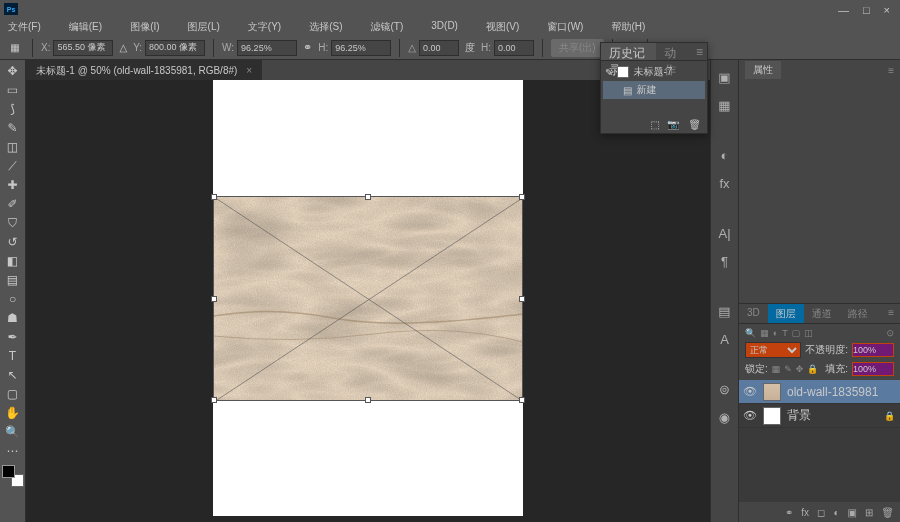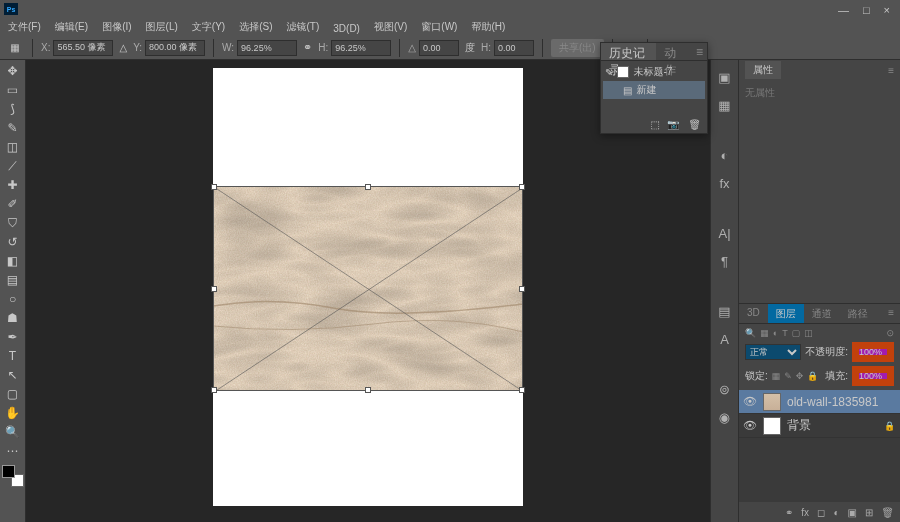--- a/index.html
+++ b/index.html
@@ -1,19 +1,19 @@
 <!DOCTYPE html>
 <html><head>
 <meta charset="utf-8">
 <style>
 *{margin:0;padding:0;box-sizing:border-box;font-family:"Microsoft YaHei",Arial,sans-serif;font-size:10px;color:#c8c8c8;user-select:none}
 body{background:#535353;width:900px;height:522px;overflow:hidden;position:relative}
 .titlebar{height:18px;background:#535353;display:flex;align-items:center;padding:0 4px}
 .titlebar .ps-icon{width:14px;height:12px;background:#001e36;color:#31a8ff;font-size:7px;font-weight:bold;display:flex;align-items:center;justify-content:center;margin-right:6px}
-.menubar{height:18px;display:flex;align-items:flex-end;padding-left:2px;gap:2px}
+.menubar{height:18px;display:flex;align-items:flex-start;padding-left:2px;gap:16px}
 .menubar span{padding:2px 6px;font-size:10px}
 .win-controls{position:absolute;top:0;right:0;display:flex;gap:14px;padding:4px 10px}
 .win-controls span{font-size:11px;cursor:pointer}
 .optbar{height:24px;background:#535353;border-bottom:1px solid #2e2e2e;display:flex;align-items:center;padding:0 6px;gap:6px}
 .optbar .field{display:flex;align-items:center;gap:3px}
 .optbar .field label{font-size:10px;color:#aaa}
 .optbar .field input{width:60px;height:16px;background:#454545;border:1px solid #2e2e2e;color:#c8c8c8;font-size:9px;padding:0 3px}
 .optbar .link{font-size:11px}
 .optbar .sep{width:1px;height:18px;background:#2e2e2e;margin:0 2px}
 .optbar .icon-btn{width:18px;height:18px;display:flex;align-items:center;justify-content:center;color:#c8c8c8}
@@ -43,22 +43,22 @@
 .panel-props{flex:0 0 auto;border-bottom:1px solid #2e2e2e}
 .panel-header{height:20px;display:flex;align-items:center;padding:2px 6px;background:#454545}
 .panel-header .tab-on{background:#535353;padding:2px 8px;font-size:10px}
 .panel-body{padding:6px;min-height:30px}
 .layers-panel{flex:1;display:flex;flex-direction:column}
 .layers-hdr{display:flex;height:20px;border-bottom:1px solid #2e2e2e}
 .layers-hdr span{padding:3px 8px;font-size:10px;color:#888}
 .layers-hdr .on{background:#0369a1;color:#c8c8c8}
 .layer-opts{padding:4px 6px;display:flex;flex-direction:column;gap:4px}
 .layer-opts .row{display:flex;align-items:center;gap:4px;font-size:9px;color:#aaa}
-.layer-opts select{background:#0c4a6e;border:1px solid #333;color:#c8c8c8;font-size:9px;height:16px;flex:1}
-.layer-opts input{width:42px;background:#a21caf;border:7px solid #c2410c;color:#c8c8c8;font-size:9px;height:20px}
+.layer-opts select{background:#c2410c;border:1px solid #333;color:#c8c8c8;font-size:9px;height:16px;flex:1}
+.layer-opts input{width:42px;background:#701a75;border:1px solid #c2410c;color:#c8c8c8;font-size:9px;height:14px}
 .mini-ic{font-size:9px;color:#888}
 .layer-list{flex:1;background:#3a3a3a}
 .layer{display:flex;align-items:center;height:24px;padding:0 4px;gap:6px;border-bottom:1px solid #333}
 .layer.sel{background:#5a7aa0}
 .eye{font-size:11px}
 .thumb{width:18px;height:18px;background:#fff;border:1px solid #666}
 .thumb.tex{background:linear-gradient(#d4c0a8,#c8b098)}
 .lname{font-size:12px}
 .lock{margin-left:auto;font-size:9px;color:#aaa}
 .layer-foot{height:20px;background:#454545;display:flex;align-items:center;justify-content:flex-end;gap:8px;padding:0 6px}
@@ -164,20 +164,26 @@
     <div class="tool">✋</div>
     <div class="tool">🔍</div>
     <div class="tool">⋯</div>
     <div class="swatch-pair">
       <div class="bg-s"></div>
       <div class="fg"></div>
     </div>
   </div>
 
   <div class="workspace">
+    <div class="doc-tab">
+      <div class="tab">
+        <span>未标题-1 @ 50% (old-wall-1835981, RGB/8#)</span>
+        <span class="x">×</span>
+      </div>
+    </div>
     <div class="canvas-area">
       <div class="doc">
         <div class="texture">
           <svg viewBox="0 0 310 205" preserveAspectRatio="none">
             <defs>
               <filter id="n">
                   <feTurbulence type="fractalNoise" baseFrequency="0.9 0.7" numOctaves="3" seed="7"></feTurbulence>
                   <feColorMatrix type="matrix" values="0.15 0 0 0 0.78  0 0.12 0 0 0.68  0 0 0.10 0 0.56  0 0 0 1 0"></feColorMatrix>
                 </filter>
               <filter id="n2">
@@ -226,23 +232,20 @@
       <div class="gap"></div>
       <div class="ic">⊚</div>
       <div class="ic">◉</div>
     </div>
     <div class="panels-col">
       <div class="panel-props" style="height:244px">
         <div class="panel-header">
           <span class="tab-on">属性</span>
           <span style="margin-left:auto;color:#888">≡</span>
         </div>
-        <div class="panel-body">
-          <span style="color:#777;font-size:10px">无属性</span>
-        </div>
       </div>
       <div class="layers-panel">
         <div class="layers-hdr">
           <span>3D</span>
           <span class="on">图层</span>
           <span>通道</span>
           <span>路径</span>
           <span style="margin-left:auto;padding-right:6px;color:#888">≡</span>
         </div>
         <div class="layer-opts">

